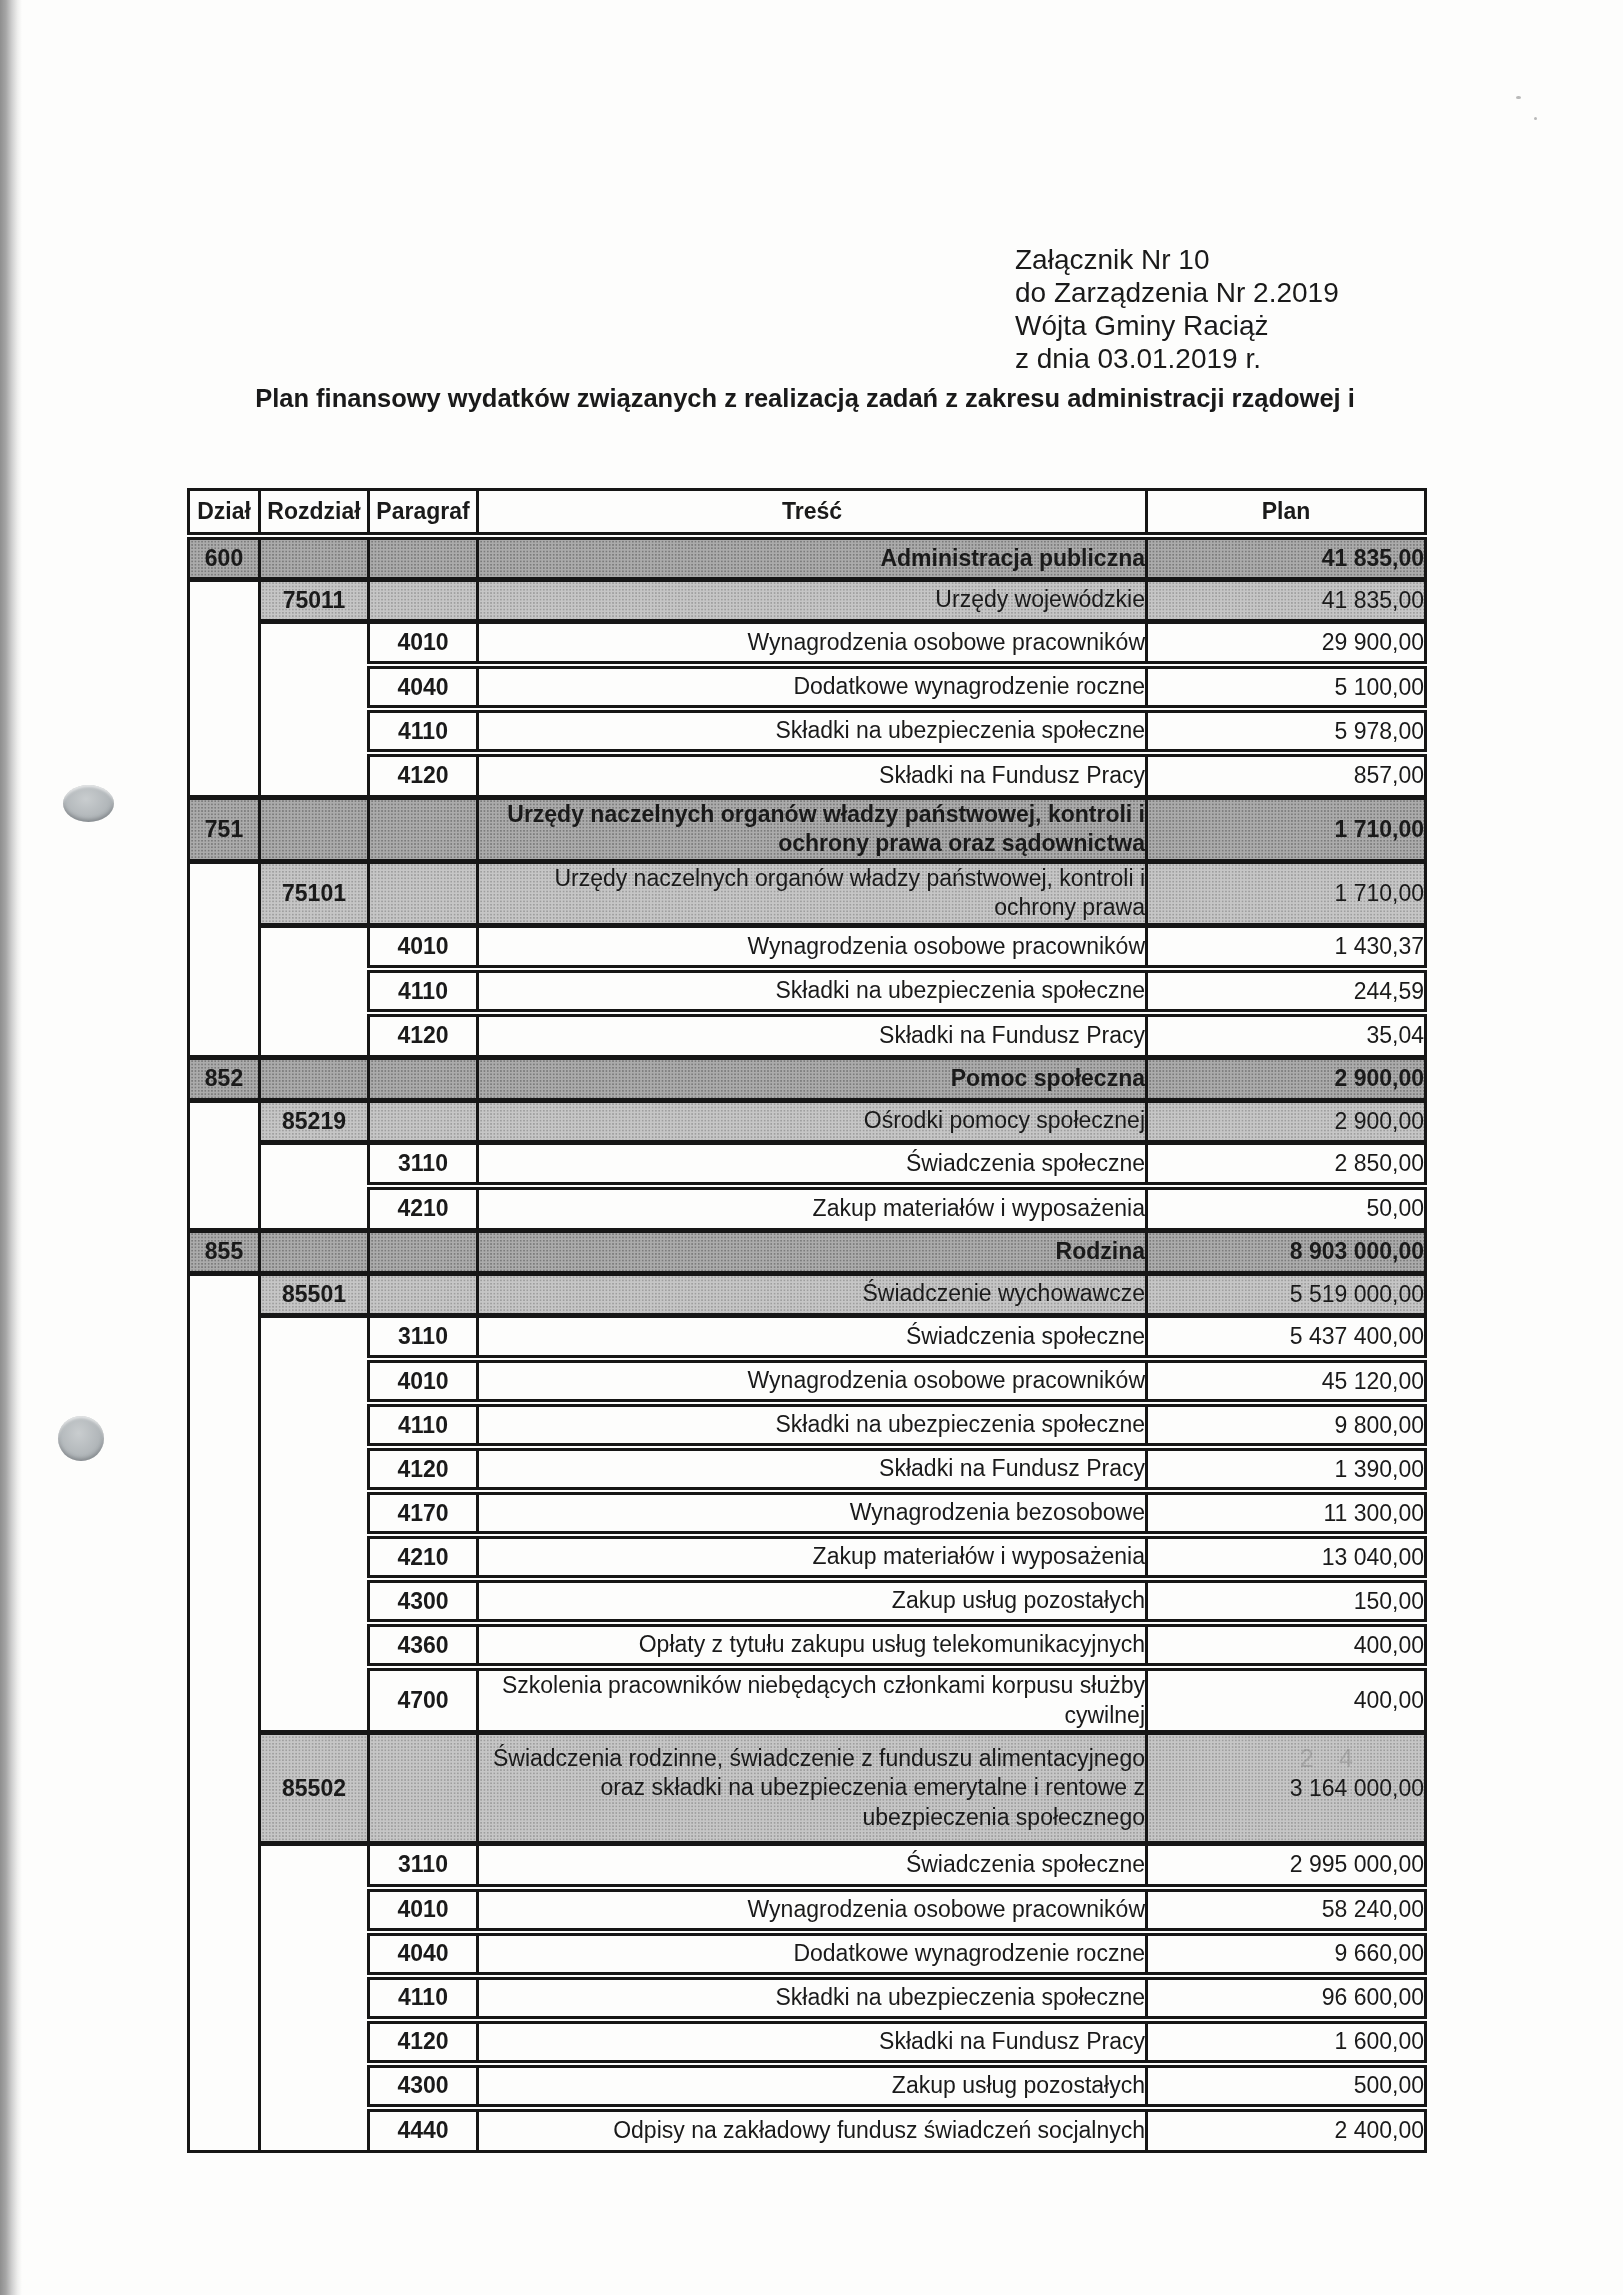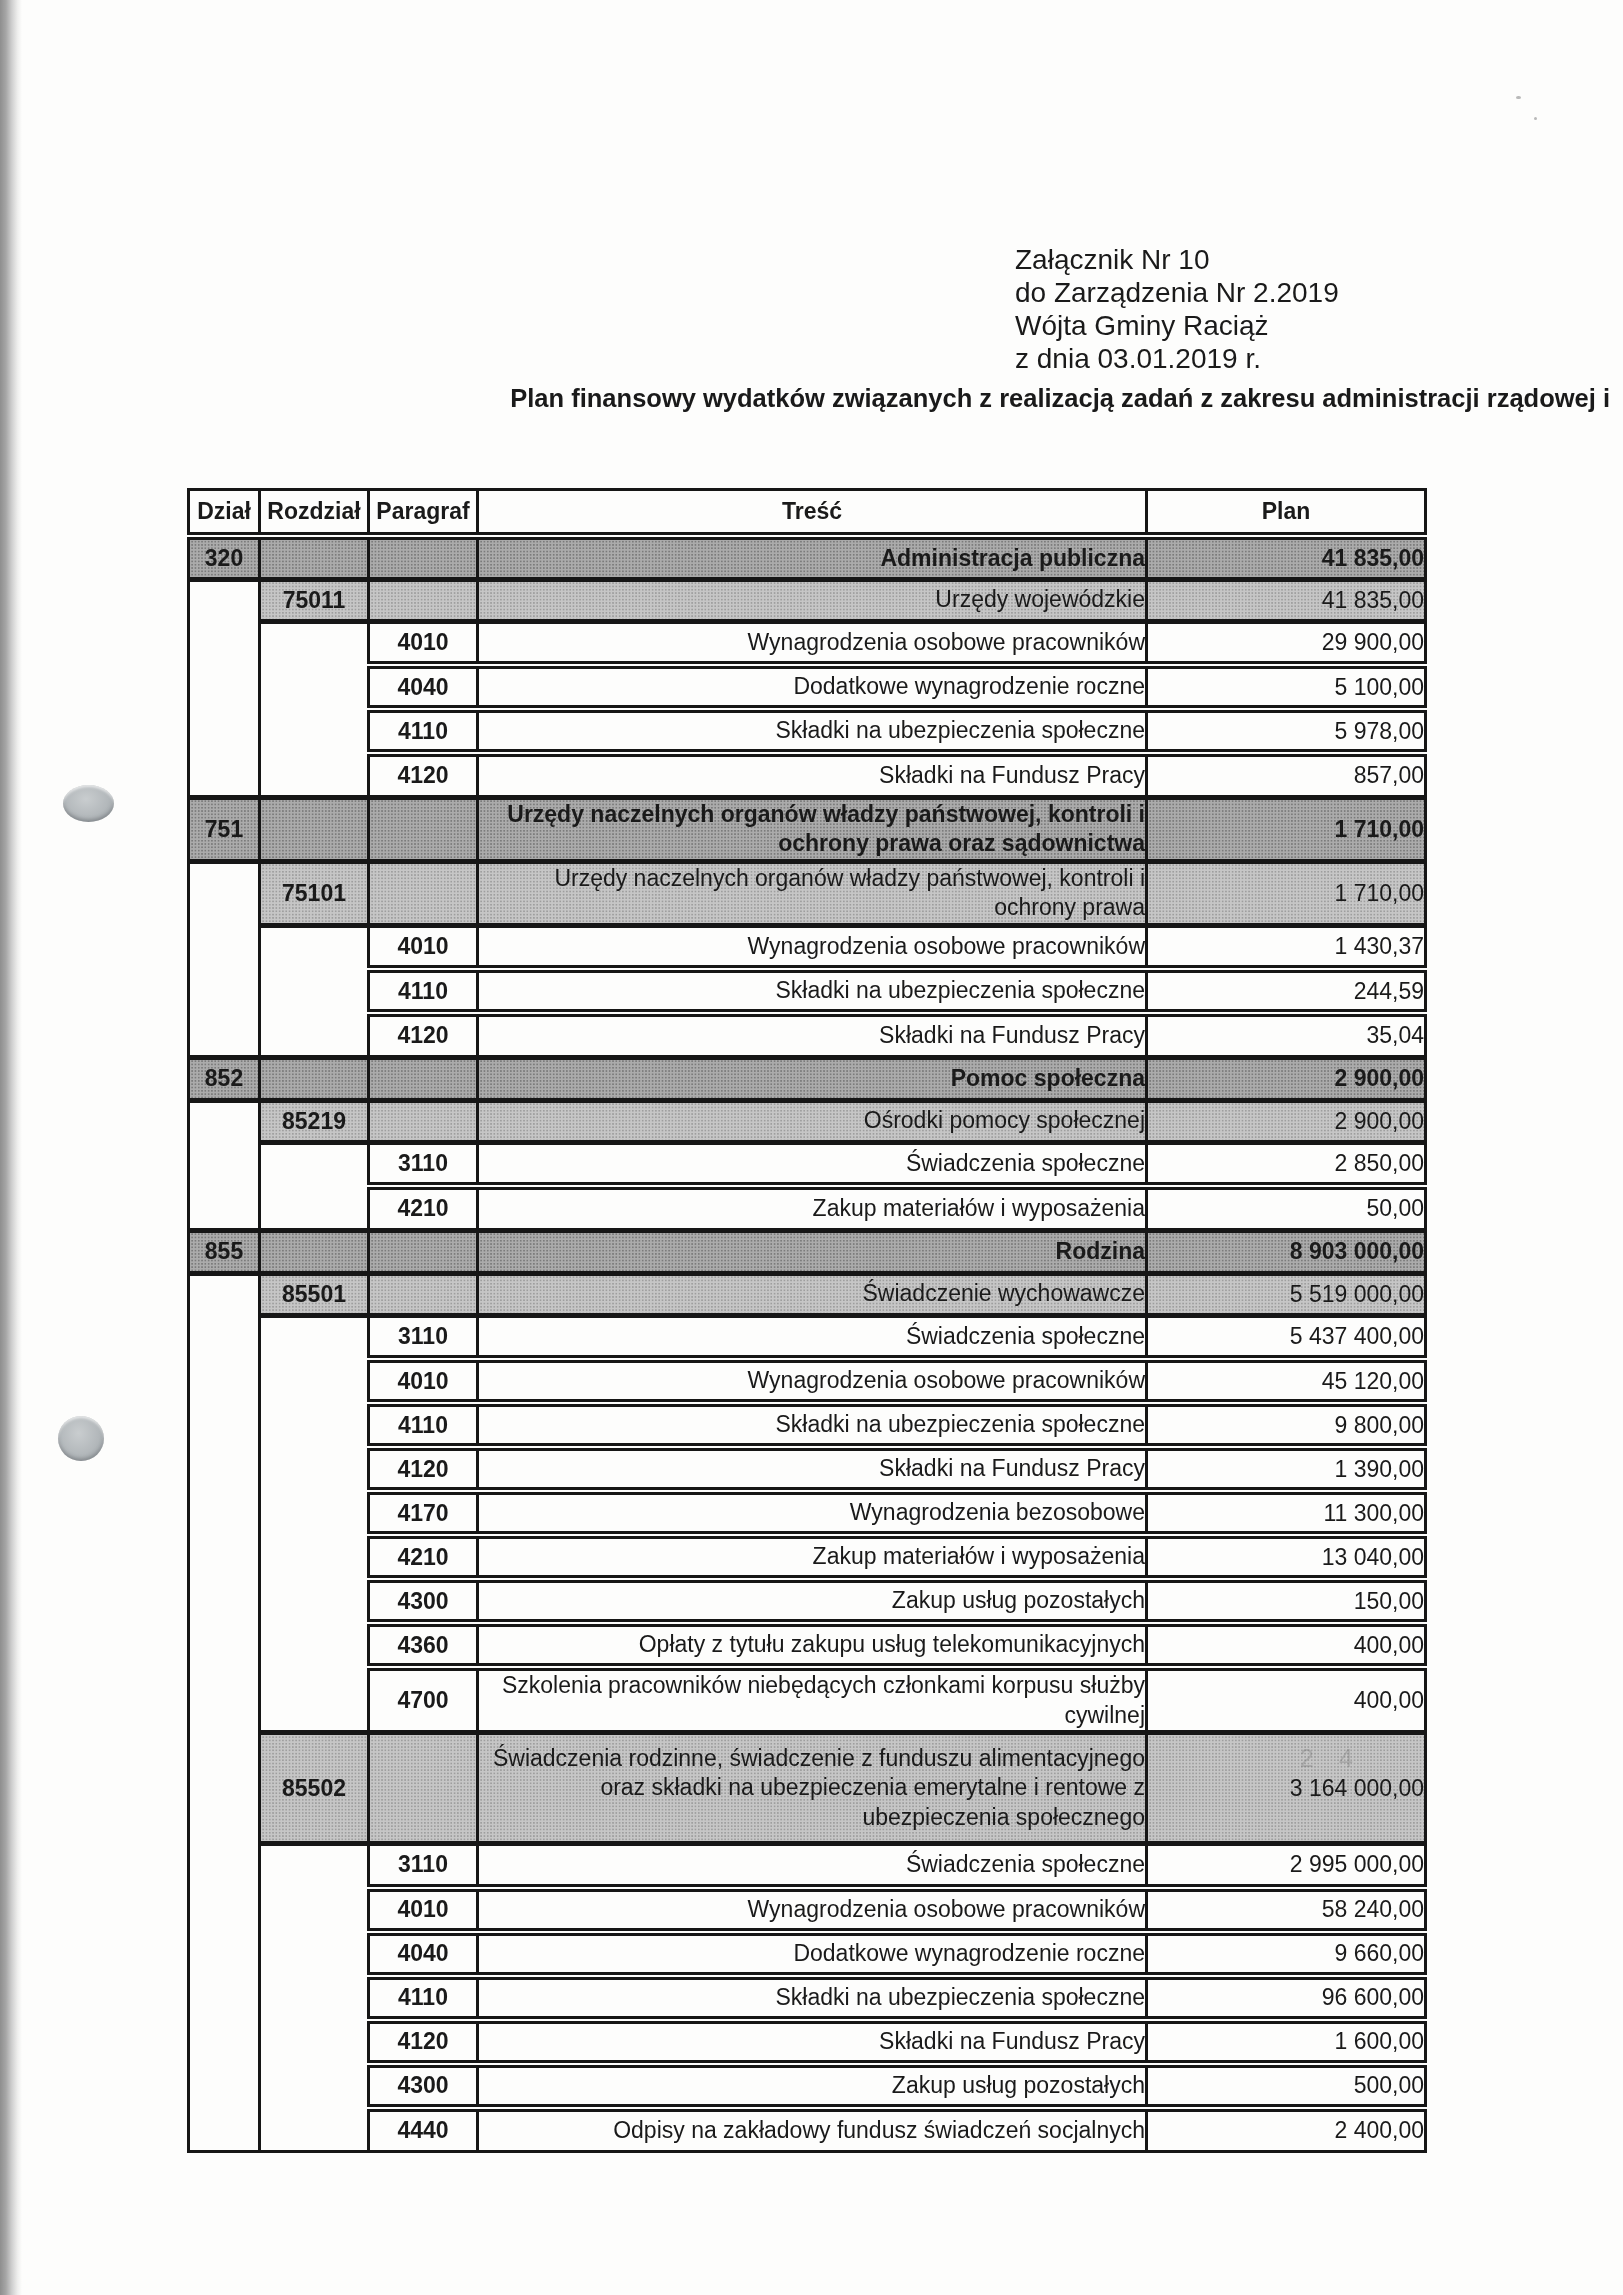--- a/index.html
+++ b/index.html
@@ -29,21 +29,21 @@
   .speck.s1 { left: 1516px; top: 96px; width: 4.6px; height: 3.3px; }
   .speck.s2 { left: 1534px; top: 117px; width: 3.3px; height: 3.3px; }
 
   
   .attachment-block {
     position: absolute; left: 1015px; top: 243px;
     font-size: 28px; line-height: 33px; white-space: nowrap;
   }
   .doc-title {
     position: absolute; left: 0; top: 381px; width: 1610px;
-    text-align: right; font-weight: bold;
+    text-align: center; font-weight: bold;
     font-size: 25.5px; line-height: 34px;
   }
 
   
   .table-wrap { position: absolute; left: 187px; top: 488px; border-radius: 23px; }
   table.fin {
     border-collapse: collapse; table-layout: fixed;
     width: 1236px; border: 3.9px solid #161616;
   }
   table.fin th, table.fin td {
@@ -123,21 +123,21 @@
         <tr>
           <th class="c-dzial">Dział</th>
           <th class="c-rozdzial">Rozdział</th>
           <th class="c-paragraf">Paragraf</th>
           <th class="c-tresc">Treść</th>
           <th class="c-plan">Plan</th>
         </tr>
       </thead>
     <tbody>
         <tr class="sep-double h-dz lvl-dzial">
-          <td class="c-dzial shade-dark">320</td>
+          <td class="c-dzial shade-dark">600</td>
           <td class="c-rozdzial shade-dark"></td>
           <td class="c-paragraf shade-dark"></td>
           <td class="c-tresc shade-dark">Administracja publiczna</td>
           <td class="c-plan shade-dark">41 835,00</td>
         </tr>
         <tr class="sep-solid h-rz lvl-rozdzial">
           <td class="c-dzial" rowspan="5"></td>
           <td class="c-rozdzial shade-light">75011</td>
           <td class="c-paragraf shade-light"></td>
           <td class="c-tresc shade-light">Urzędy wojewódzkie</td>

